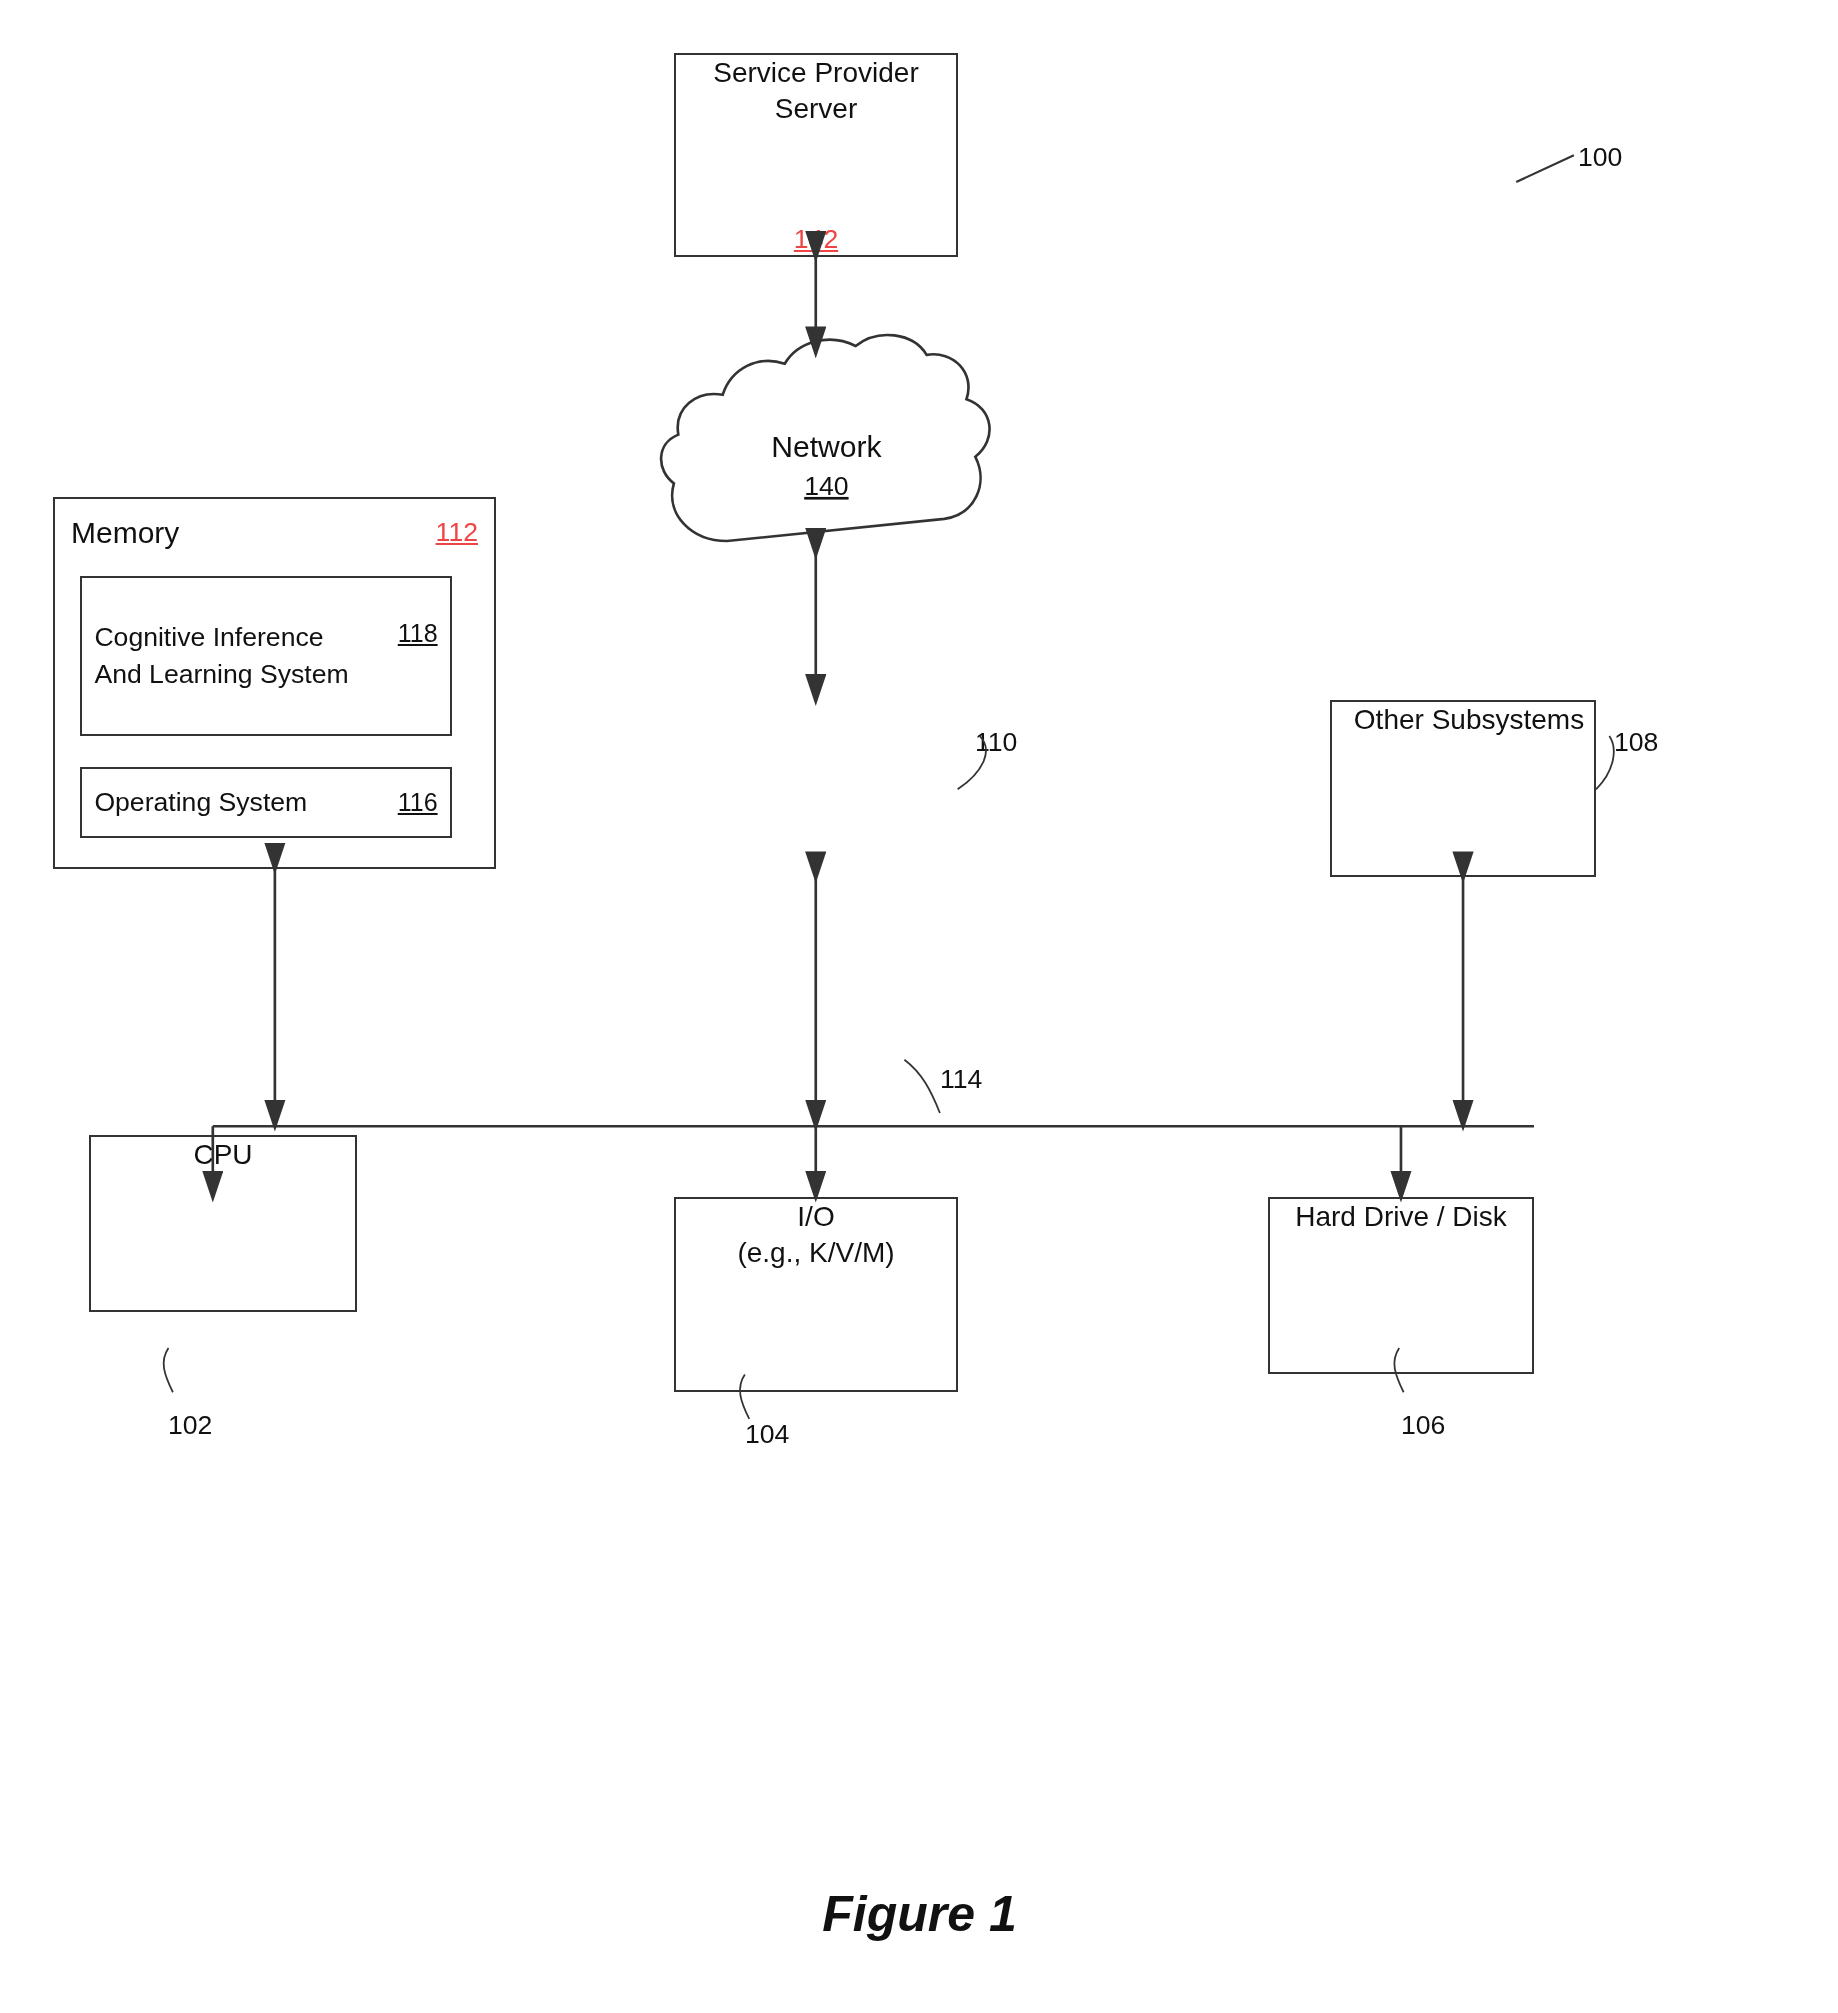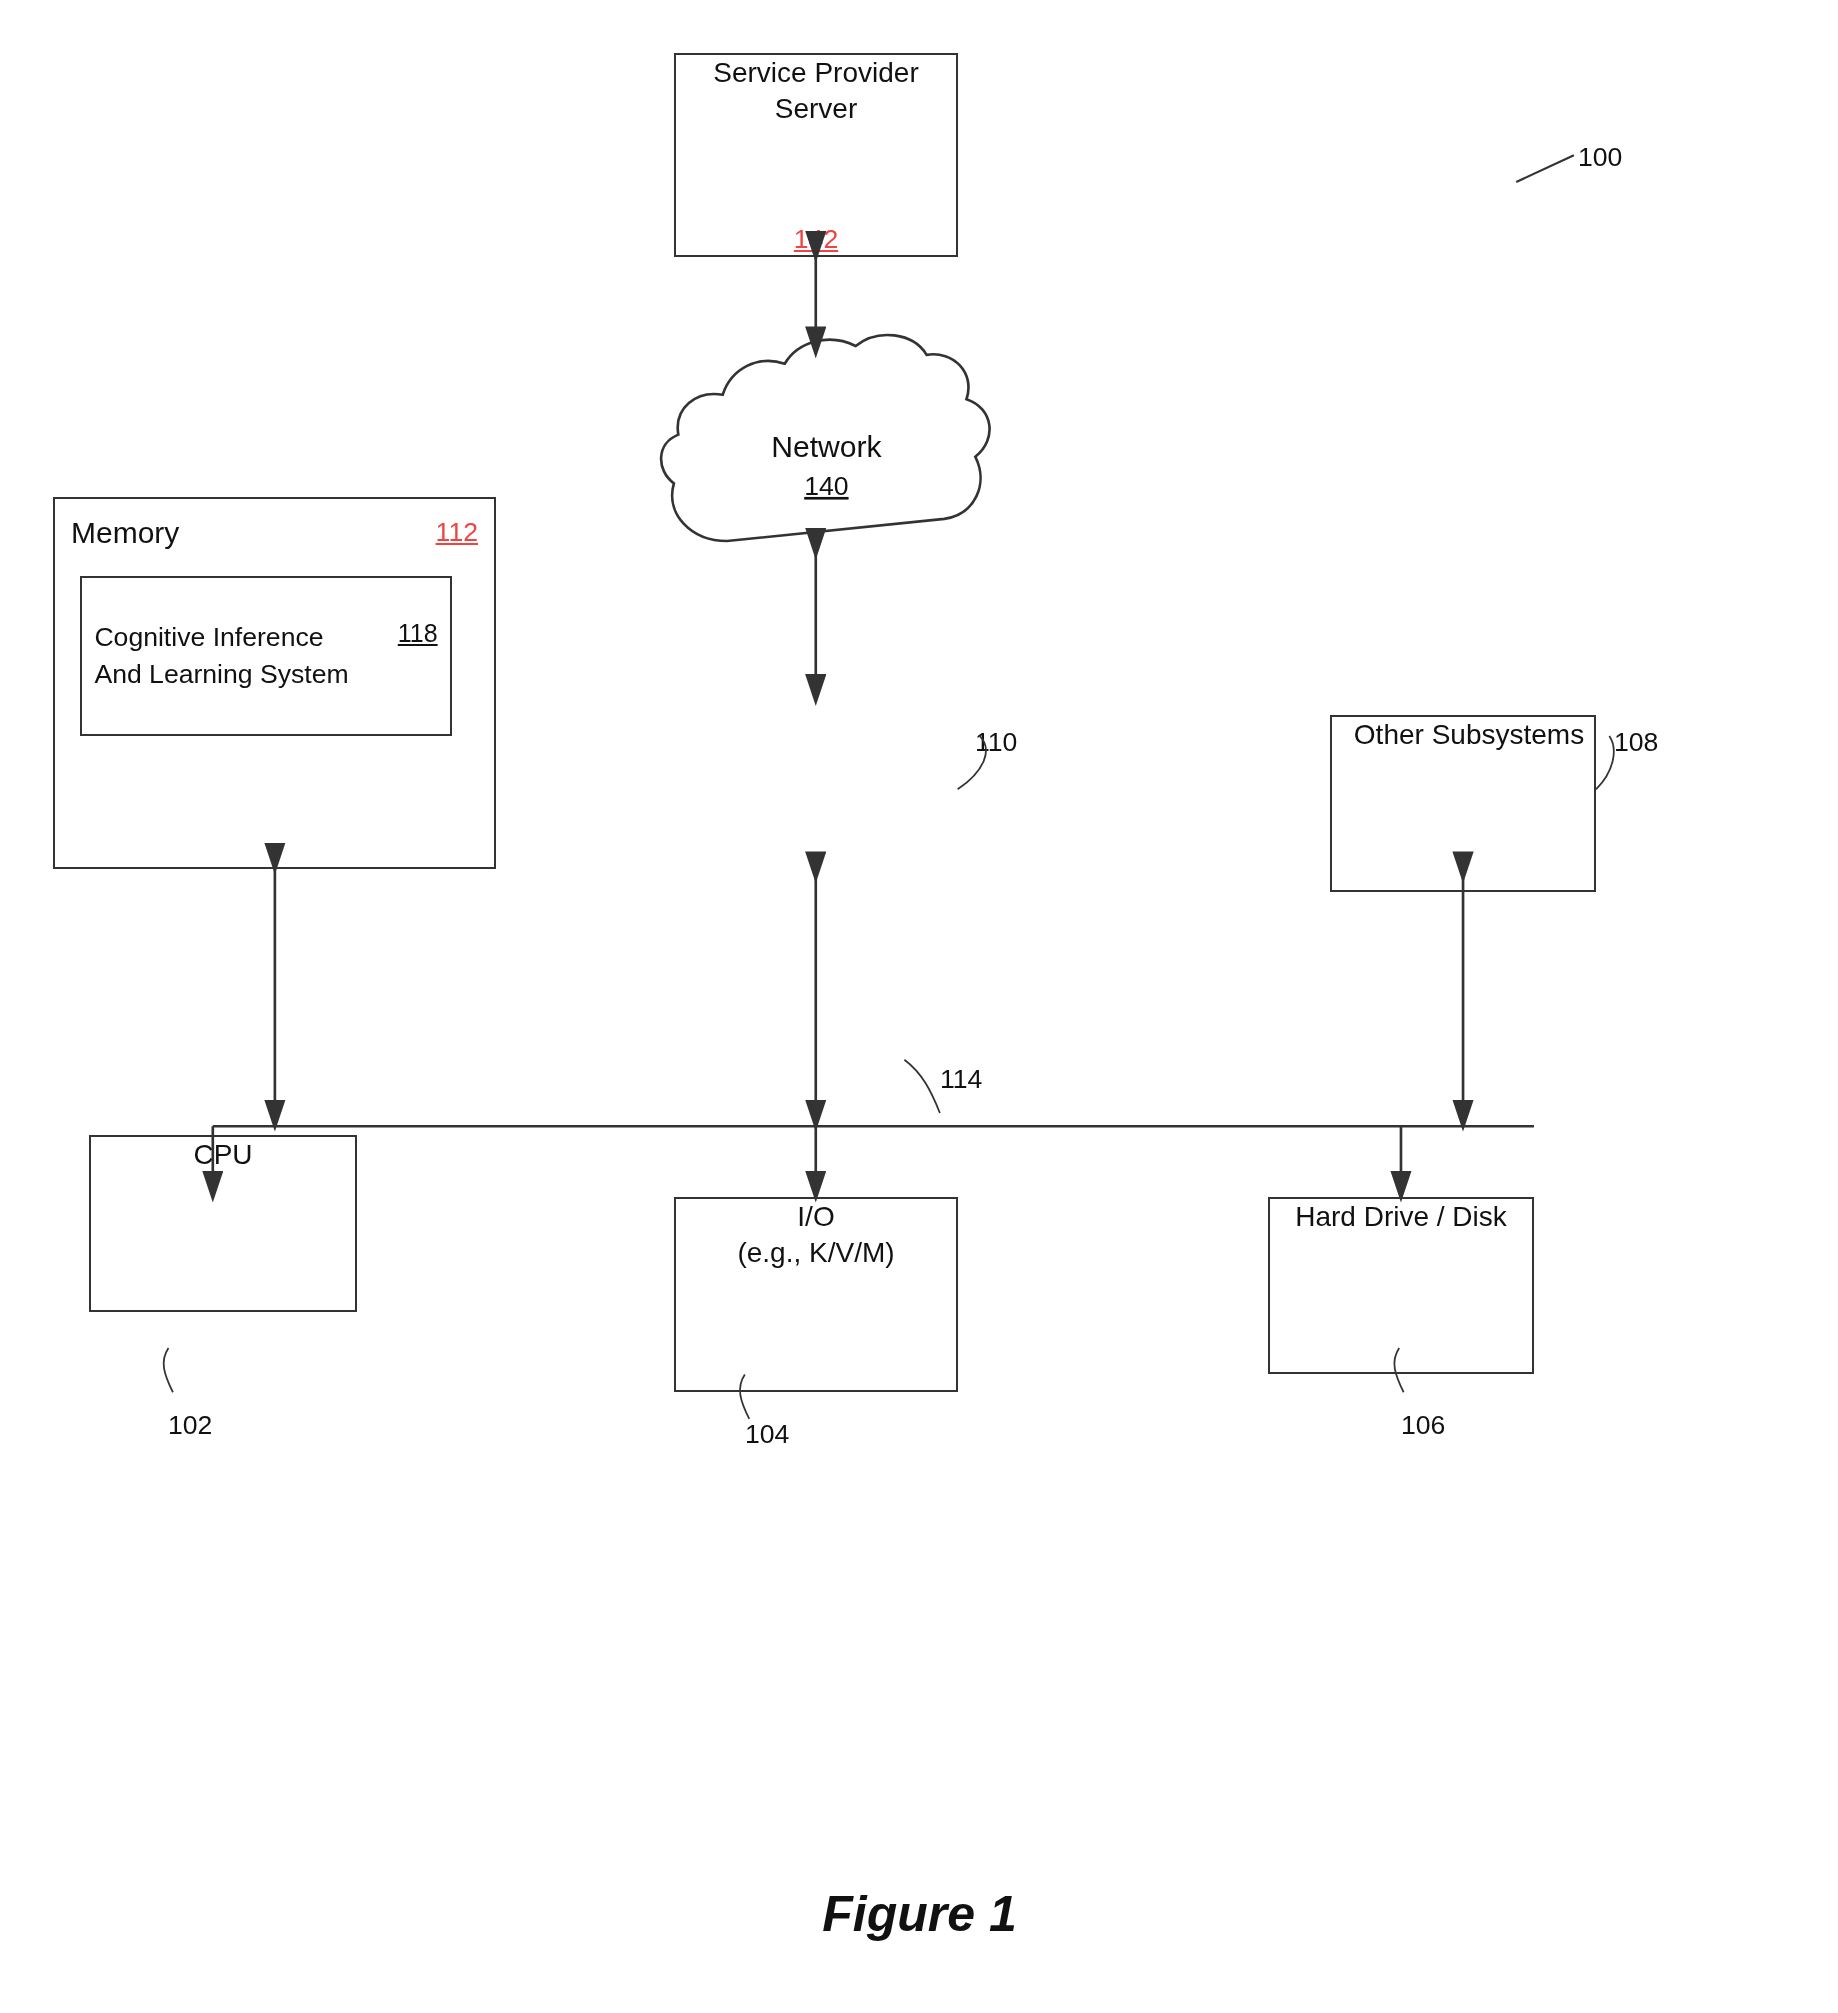--- a/index.html
+++ b/index.html
@@ -83,21 +83,21 @@
       border: 2.2px solid #333;
       background: #fff;
       display: flex;
       align-items: center;
       justify-content: flex-start;
       padding: 0 12.4px;
     }
 
     
     #other-box {
-      left: 1330px; top: 715px;
+      left: 1330px; top: 700px;
       width: 266px; height: 177px; padding-left: 12px;
     }
 
     
     #cpu-box {
       left: 89px; top: 1135px;
       width: 268px; height: 177px;
     }
 
     
@@ -168,20 +168,24 @@
     </div>
   </div>
 
   <div id="cognitive-box">
     <div style="display:flex; justify-content:space-between; width:100%; align-items:flex-start;">
       <span class="inner-label" style="font-size:26.6px; line-height:1.4;">Cognitive Inference<br>And Learning System</span>
       <span class="inner-ref" style="font-size:25px; white-space:nowrap; margin-left:8.9px;">118</span>
     </div>
   </div>
 
+  <div id="os-box">
+    <span class="inner-label" style="font-size:26.6px; flex:1;">Operating System</span>
+    <span class="inner-ref" style="font-size:25px;">116</span>
+  </div>
 
 
   <div class="box" id="other-box">
     <span class="box-label">Other Subsystems</span>
   </div>
 
   <div class="box" id="cpu-box">
     <span class="box-label">CPU</span>
   </div>
 

